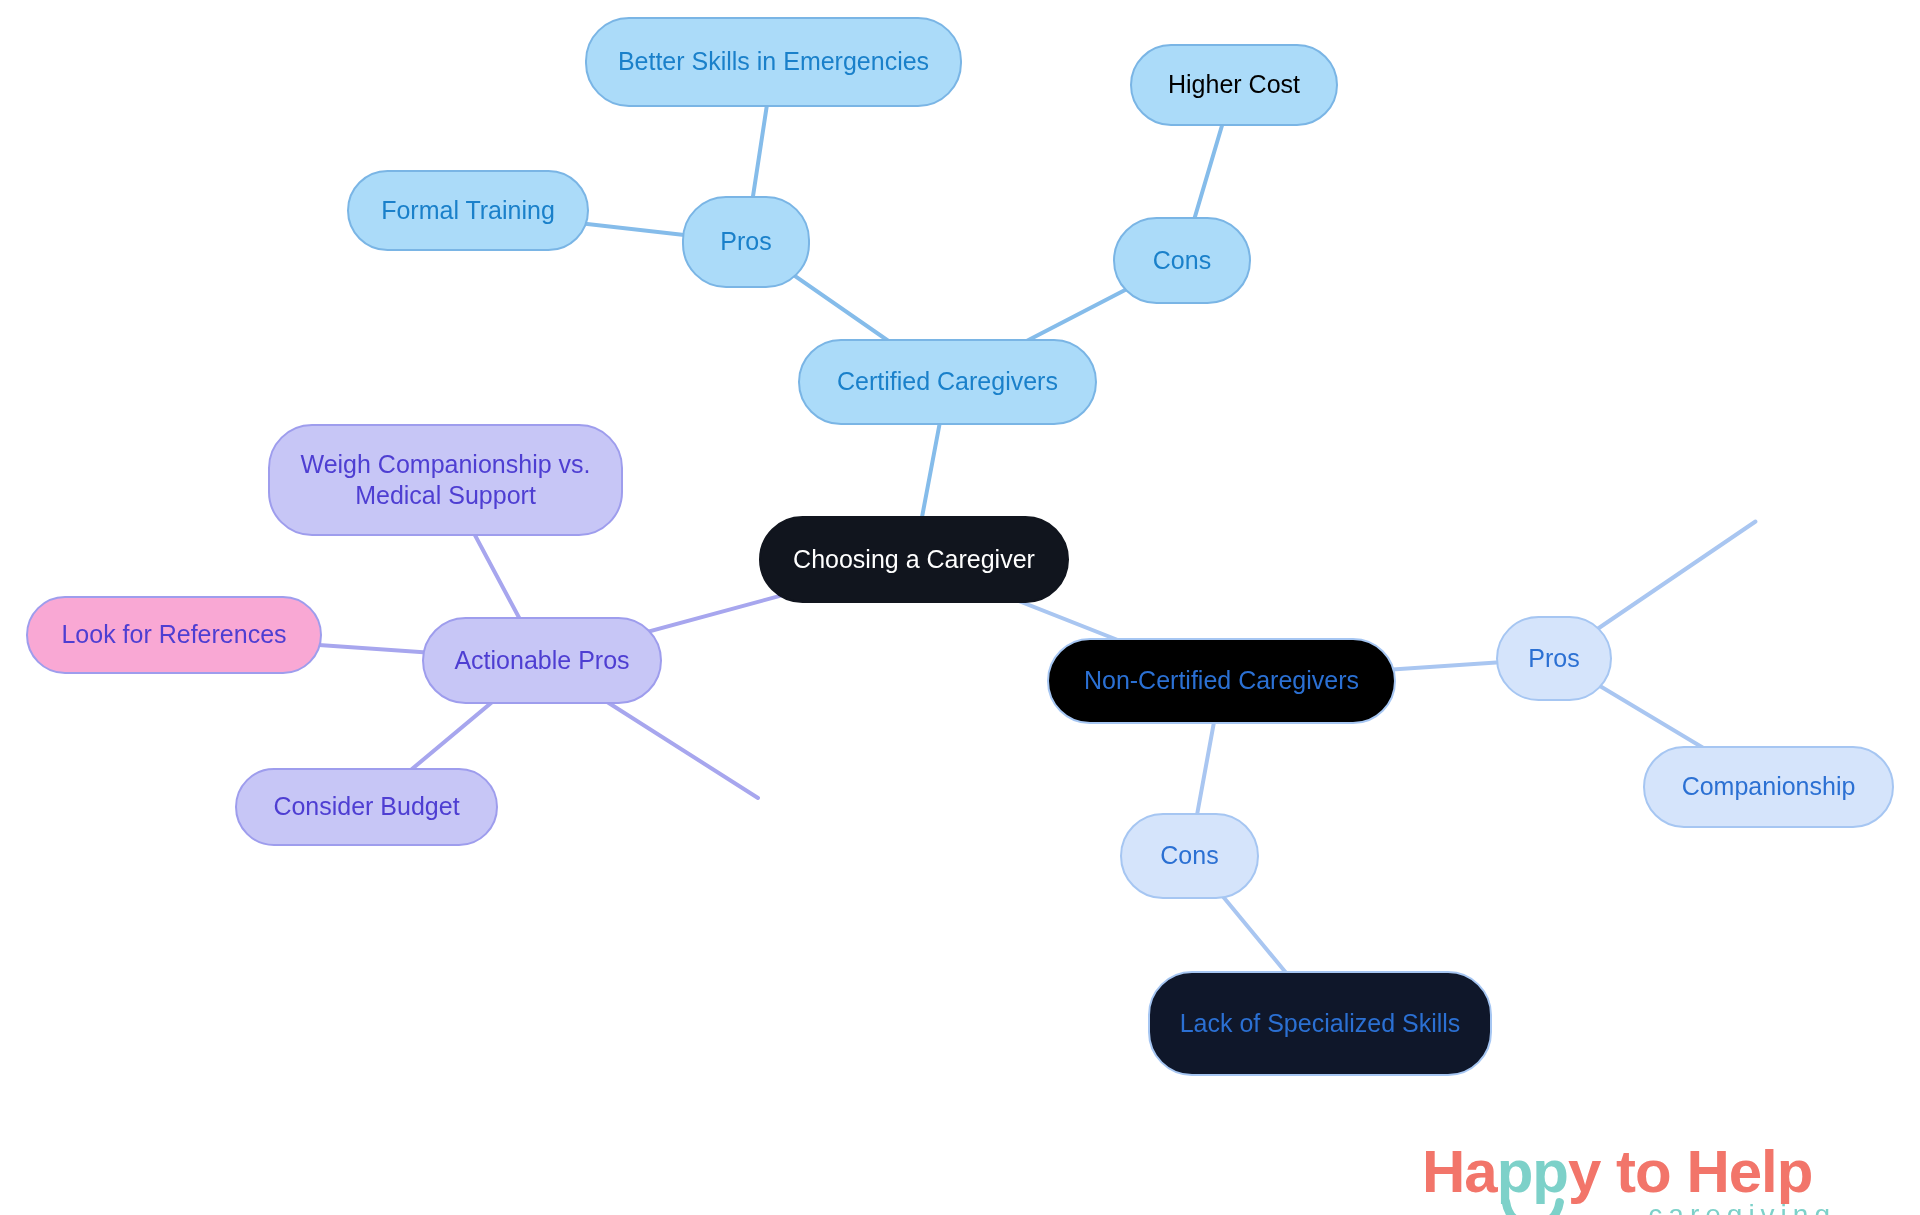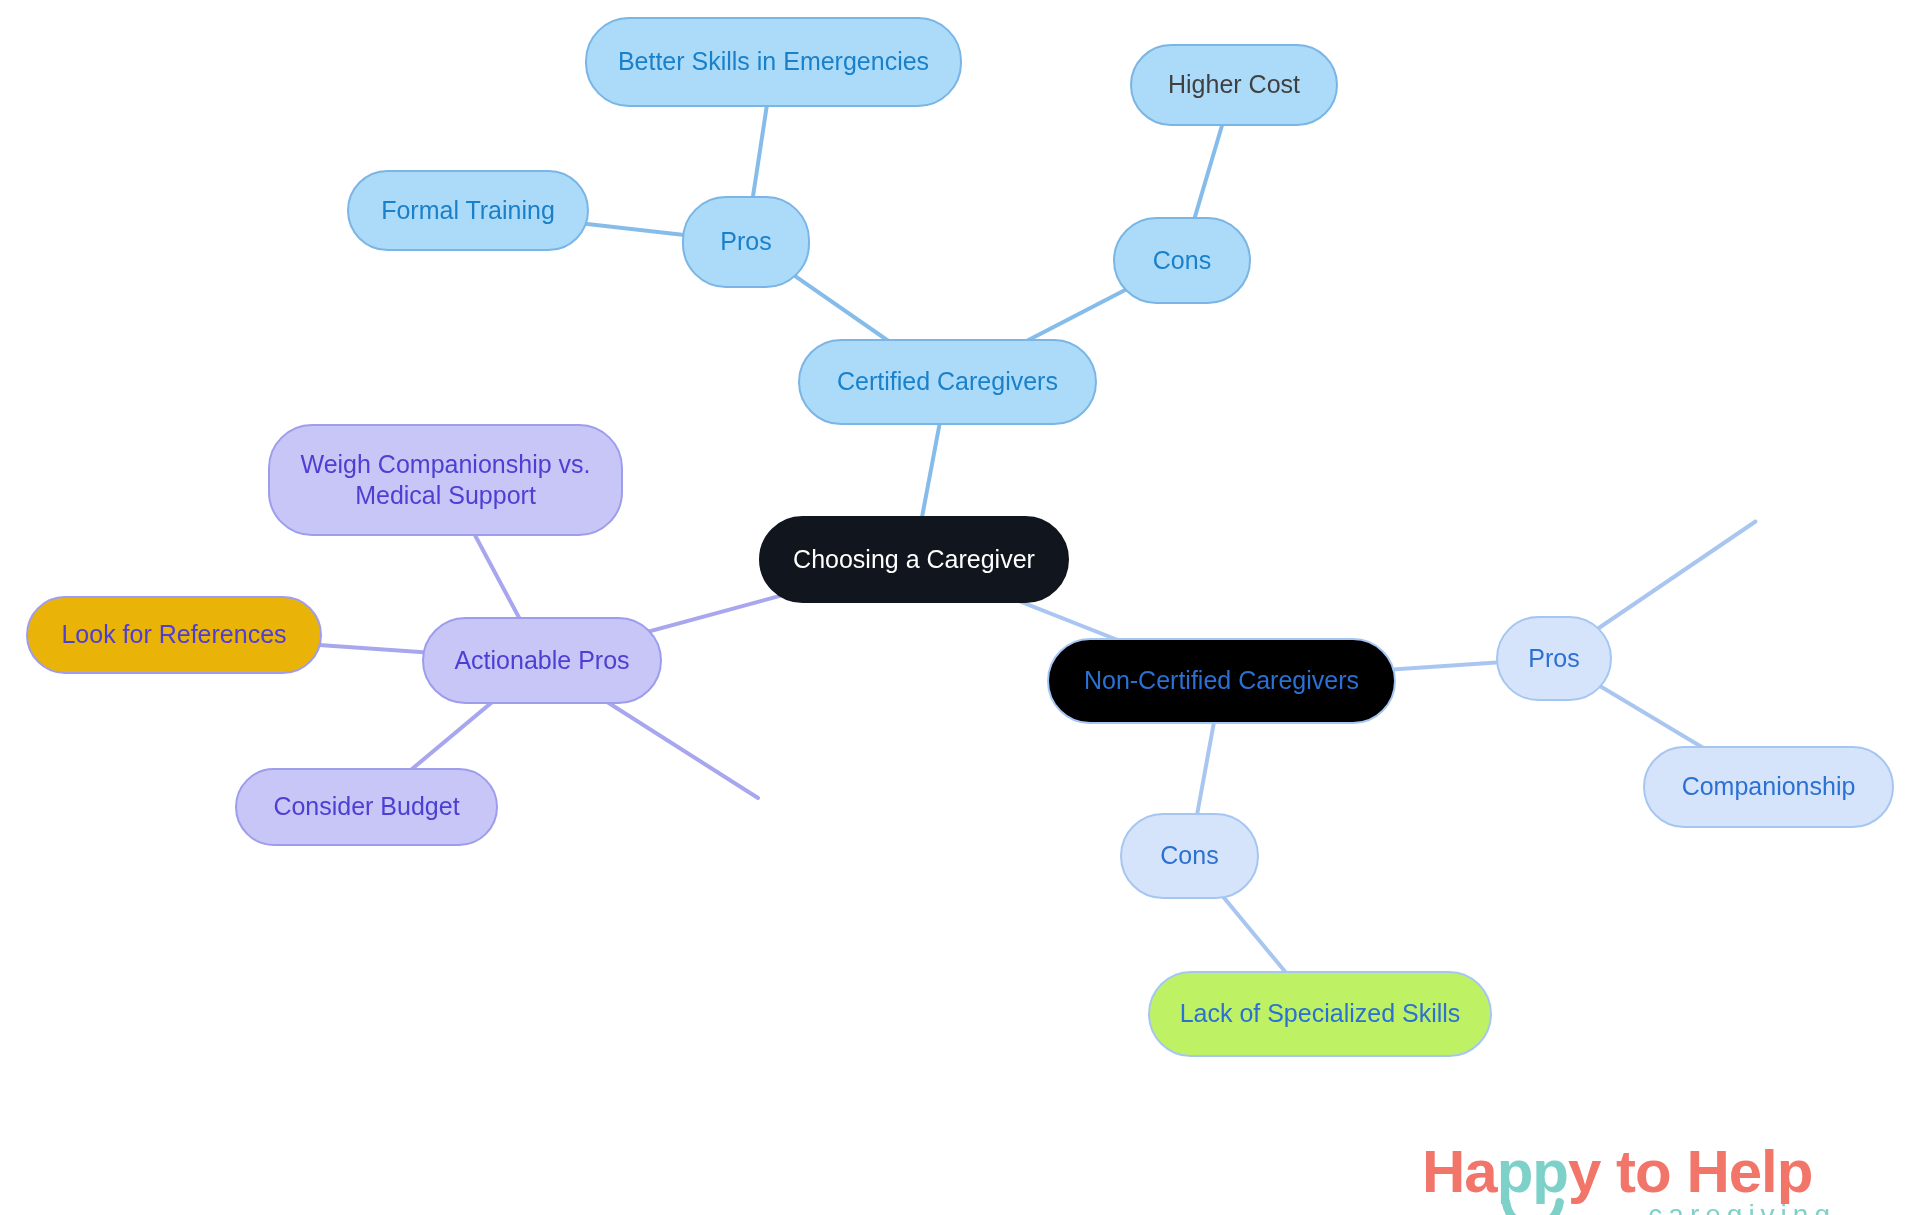--- a/index.html
+++ b/index.html
@@ -110,43 +110,43 @@
     </div>
     <div class="node" style="left: 585px; top: 17px; width: 377px; height: 90px; background: rgb(171, 219, 249); border-color: rgb(122, 181, 229); color: rgb(26, 128, 202);">
       <span>Better Skills in Emergencies</span>
     </div>
     <div class="node" style="left: 347px; top: 170px; width: 242px; height: 81px; background: rgb(171, 219, 249); border-color: rgb(122, 181, 229); color: rgb(26, 128, 202);">
       <span>Formal Training</span>
     </div>
     <div class="node" style="left: 1113px; top: 217px; width: 138px; height: 87px; background: rgb(171, 219, 249); border-color: rgb(122, 181, 229); color: rgb(26, 128, 202);">
       <span>Cons</span>
     </div>
-    <div class="node" style="left: 1130px; top: 44px; width: 208px; height: 82px; background: rgb(171, 219, 249); border-color: rgb(122, 181, 229); color: #404040;">
+    <div class="node" style="left: 1130px; top: 44px; width: 208px; height: 82px; background: rgb(171, 219, 249); border-color: rgb(122, 181, 229); color: #000000;">
       <span>Higher Cost</span>
     </div>
     <div class="node" style="left: 1047px; top: 638px; width: 349px; height: 86px; background: #000000; border-color: rgb(166, 198, 242); color: rgb(43, 112, 211);">
       <span>Non-Certified Caregivers</span>
     </div>
     <div class="node" style="left: 1496px; top: 616px; width: 116px; height: 85px; background: rgb(213, 228, 251); border-color: rgb(166, 198, 242); color: rgb(43, 112, 211);">
       <span>Pros</span>
     </div>
     <div class="node" style="left: 1643px; top: 746px; width: 251px; height: 82px; background: rgb(213, 228, 251); border-color: rgb(166, 198, 242); color: rgb(43, 112, 211);">
       <span>Companionship</span>
     </div>
     <div class="node" style="left: 1120px; top: 813px; width: 139px; height: 86px; background: rgb(213, 228, 251); border-color: rgb(166, 198, 242); color: rgb(43, 112, 211);">
       <span>Cons</span>
     </div>
-    <div class="node" style="left: 1148px; top: 971px; width: 344px; height: 86px; background: #bef264; border-color: rgb(166, 198, 242); color: rgb(43, 112, 211);">
+    <div class="node" style="left: 1148px; top: 971px; width: 344px; height: 105px; background: #0f172a; border-color: rgb(166, 198, 242); color: rgb(43, 112, 211);">
       <span>Lack of Specialized Skills</span>
     </div>
     <div class="node" style="left: 422px; top: 617px; width: 240px; height: 87px; background: rgb(199, 198, 246); border-color: rgb(158, 157, 237); color: rgb(78, 62, 210);">
       <span>Actionable Pros</span>
     </div>
     <div class="node" style="left: 268px; top: 424px; width: 355px; height: 112px; background: rgb(199, 198, 246); border-color: rgb(158, 157, 237); color: rgb(78, 62, 210);">
       <span>Weigh Companionship vs. Medical Support</span>
     </div>
-    <div class="node" style="left: 26px; top: 596px; width: 296px; height: 78px; background: #eab308; border-color: rgb(158, 157, 237); color: rgb(78, 62, 210);">
+    <div class="node" style="left: 26px; top: 596px; width: 296px; height: 78px; background: #f9a8d4; border-color: rgb(158, 157, 237); color: rgb(78, 62, 210);">
       <span>Look for References</span>
     </div>
     <div class="node" style="left: 235px; top: 768px; width: 263px; height: 78px; background: rgb(199, 198, 246); border-color: rgb(158, 157, 237); color: rgb(78, 62, 210); text-align: center;">
       <span>Consider Budget</span>
     </div>
   </div>
 
 </body></html>

